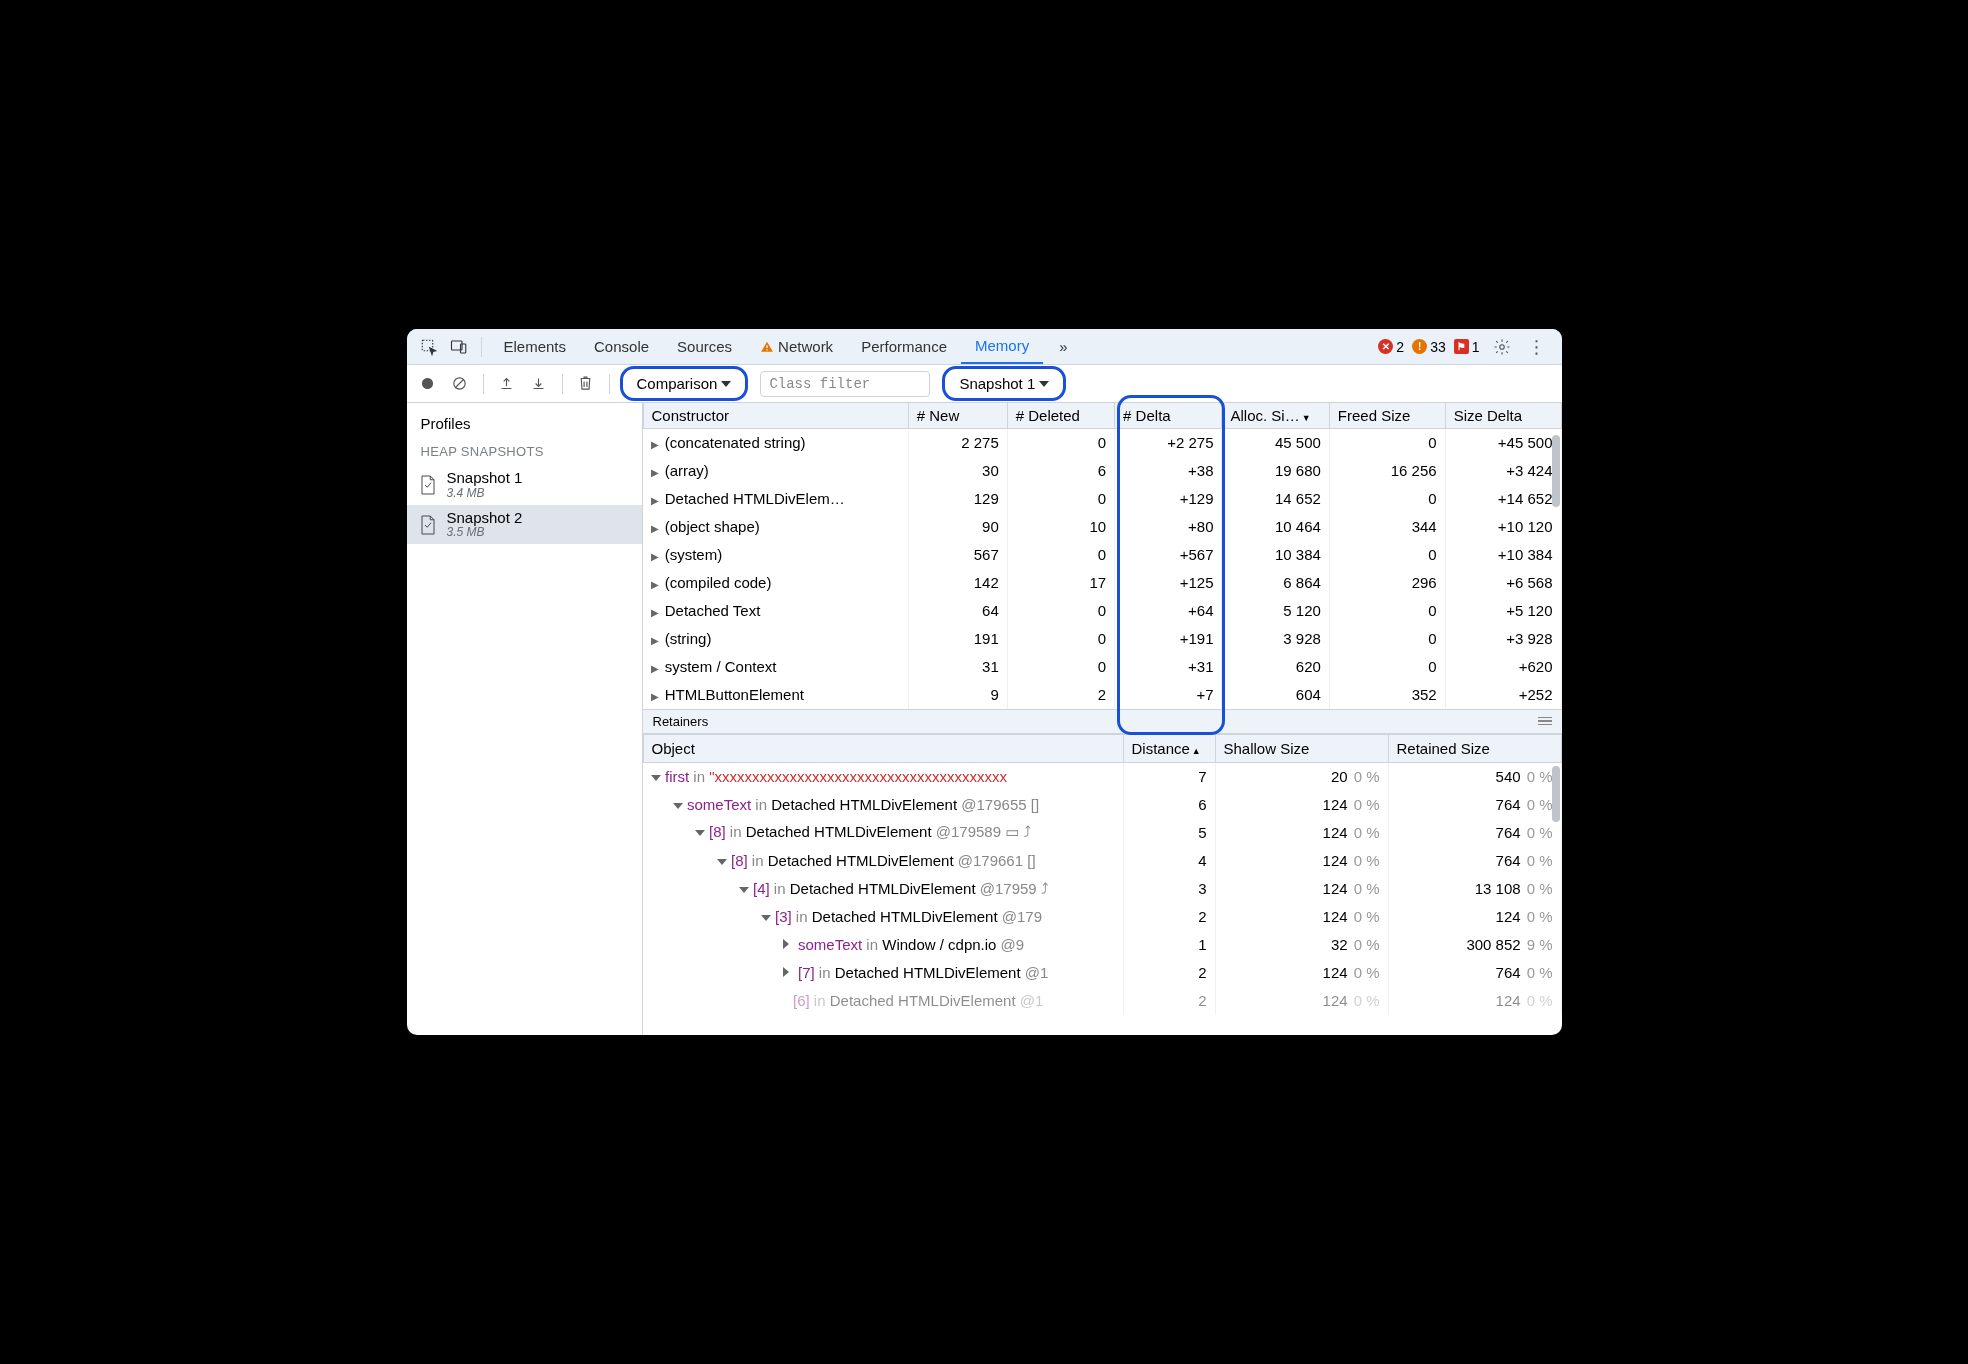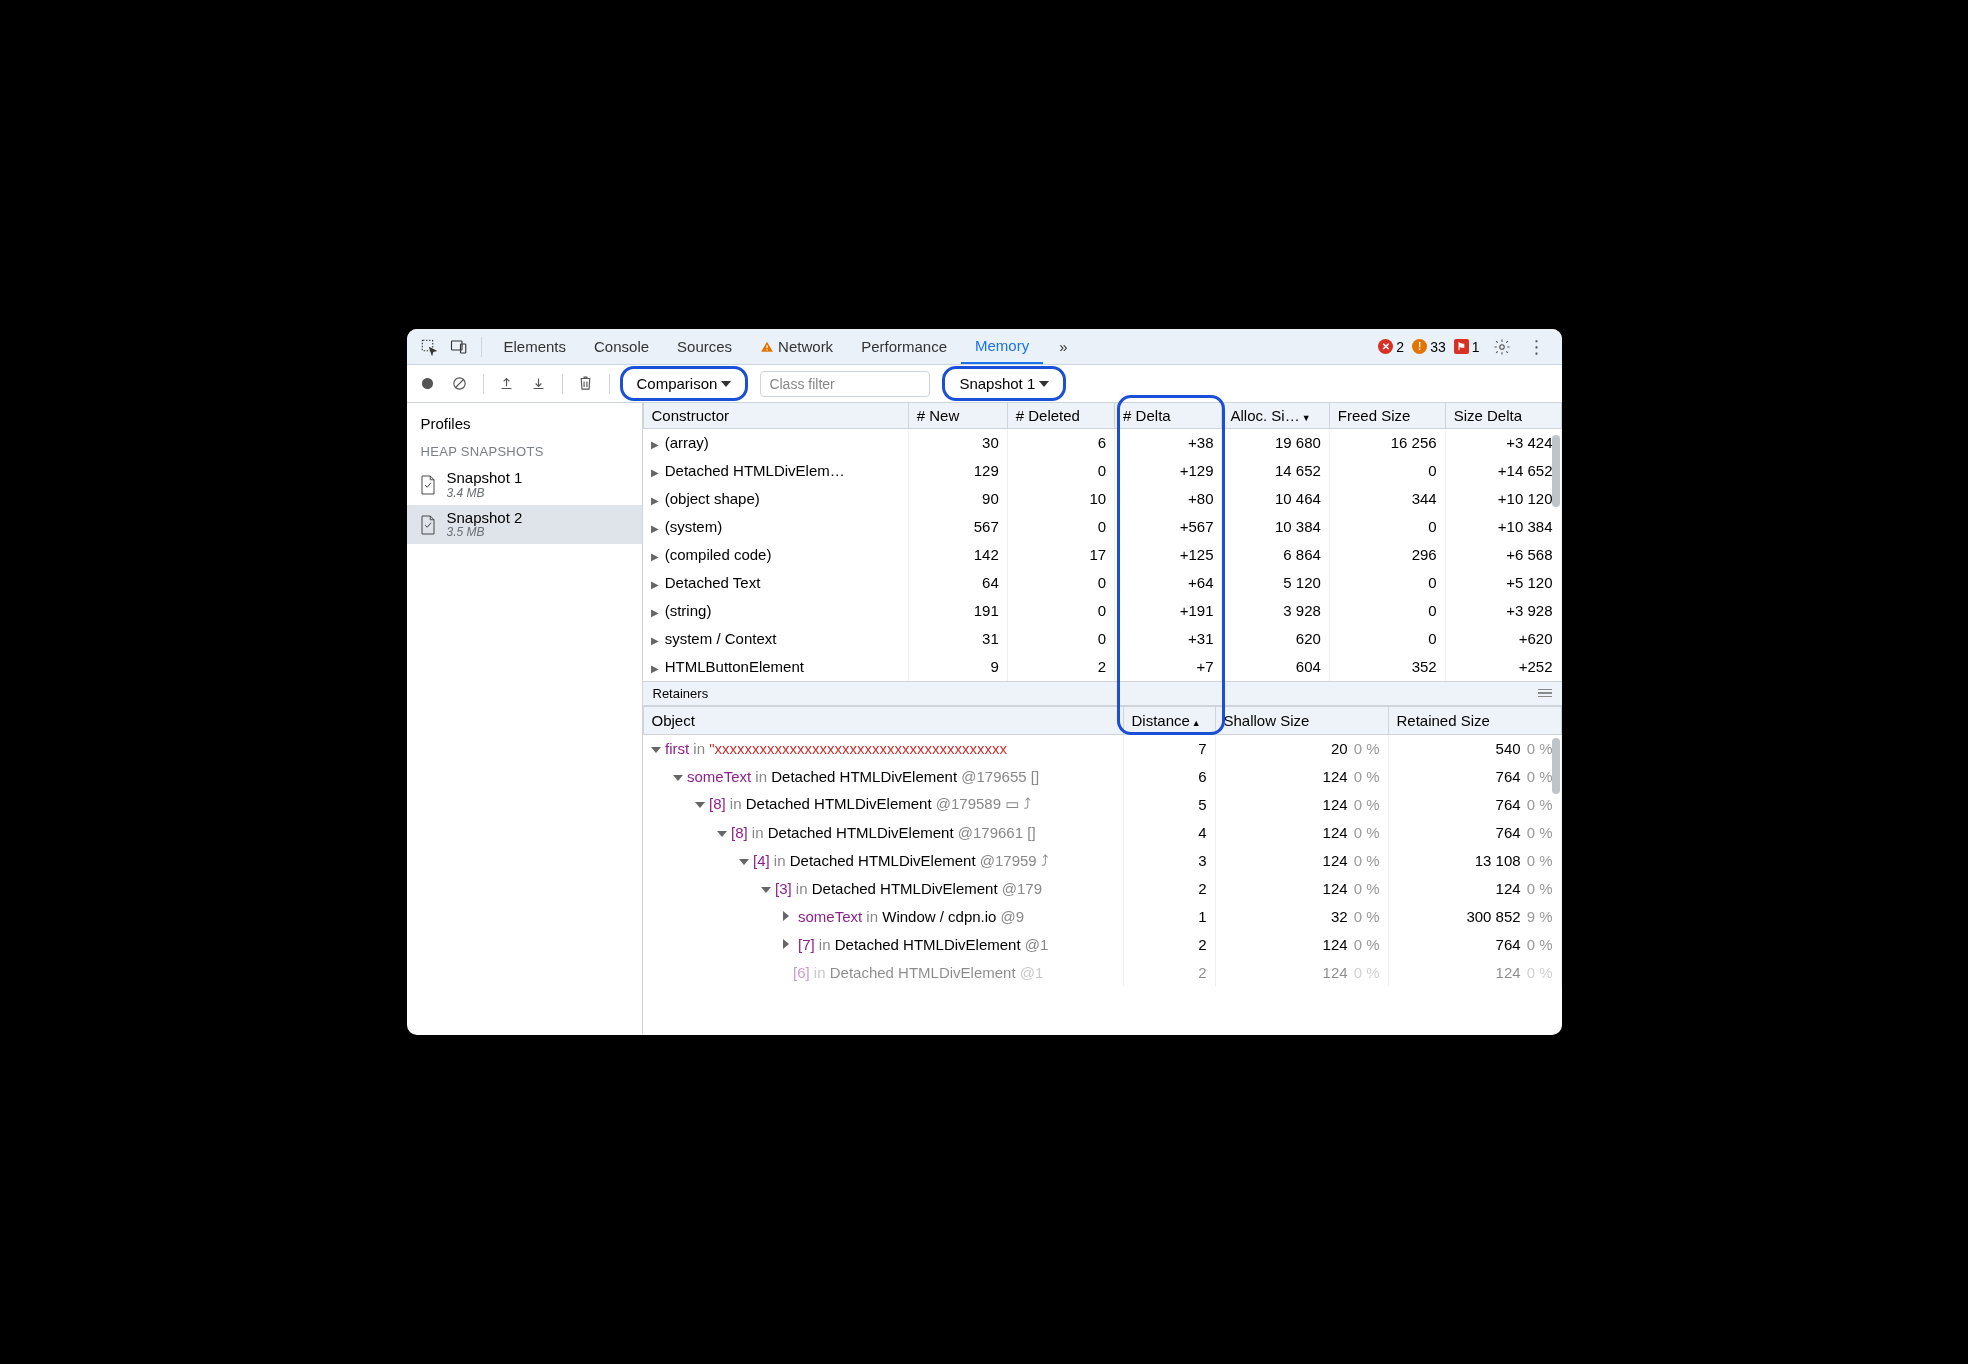--- a/index.html
+++ b/index.html
@@ -44,21 +44,21 @@
 
   
   .toolbar { height:38px; display:flex; align-items:center; gap:6px; padding:0 8px; border-bottom:1px solid #cfd4da;}
   .toolbar .t-ico{width:26px;height:26px;display:flex;align-items:center;justify-content:center;cursor:pointer;color:#555;}
   .toolbar .t-ico svg{width:17px;height:17px;stroke:#555;fill:none;stroke-width:1.6;}
   .toolbar .record svg circle{fill:#555;}
   .toolbar .sep{width:1px;height:20px;background:#cfd4da;margin:0 4px;}
   .hil { border:3px solid #1a4fd8; border-radius:14px; padding:2px 4px;}
   .select { display:flex; align-items:center; gap:4px; padding:4px 10px; font-size:15px; cursor:pointer; background:#fff;}
   .select .tri{width:0;height:0;border-left:5px solid transparent;border-right:5px solid transparent;border-top:6px solid #333;}
-  .filter { flex:0 0 170px; height:26px; border:1px solid #cfd4da; border-radius:4px; padding:0 8px; margin:0 6px; color:#888; display:flex; align-items:center; font-size:14px;}
+  .filter { flex:0 0 170px; height:26px; border:1px solid #cfd4da; border-radius:4px; padding:0 8px; margin:0 6px; color:#888; display:flex; align-items:center; font-size:14px;font-family:Liberation Mono, monospace;}
 
   
   .body { display:flex; height:632px; }
   .sidebar { width:236px; border-right:1px solid #cfd4da; padding-top:6px; font-size:15px;}
   .sidebar .hdr{padding:6px 14px;font-size:15px;}
   .sidebar .section{padding:6px 14px;color:#7a7f85;font-size:13px;letter-spacing:.3px;}
   .snap{display:flex;align-items:center;gap:10px;padding:5px 12px;cursor:pointer;}
   .snap.active{background:#dfe4ea;}
   .snap .fico{width:18px;height:22px;}
   .snap .fico svg{width:18px;height:22px;fill:none;stroke:#444;stroke-width:1.3;}
@@ -244,20 +244,29 @@
                 <th># New</th>
                 <th># Deleted</th>
                 <th># Delta</th>
                 <th class="sorted">Alloc. Si…</th>
                 <th>Freed Size</th>
                 <th>Size Delta</th>
               </tr>
             </thead>
           <tbody id="grid-body">
               <tr>
+                <td class="expand">(concatenated string)</td>
+                <td class="num">2 275</td>
+                <td class="num">0</td>
+                <td class="num">+2 275</td>
+                <td class="num">45 500</td>
+                <td class="num">0</td>
+                <td class="num">+45 500</td>
+              </tr>
+              <tr>
                 <td class="expand">(array)</td>
                 <td class="num">30</td>
                 <td class="num">6</td>
                 <td class="num">+38</td>
                 <td class="num">19 680</td>
                 <td class="num">16 256</td>
                 <td class="num">+3 424</td>
               </tr>
               <tr>
                 <td class="expand">Detached HTMLDivElem…</td>

